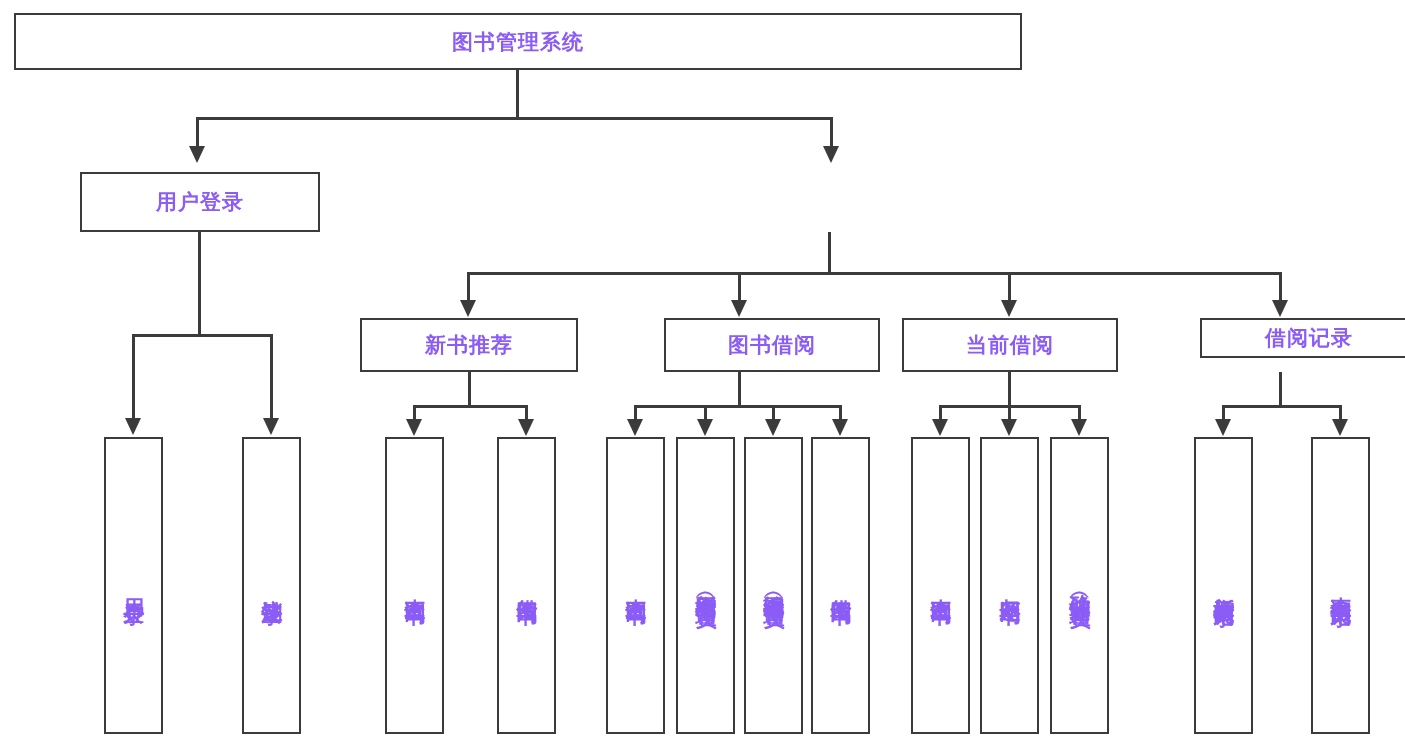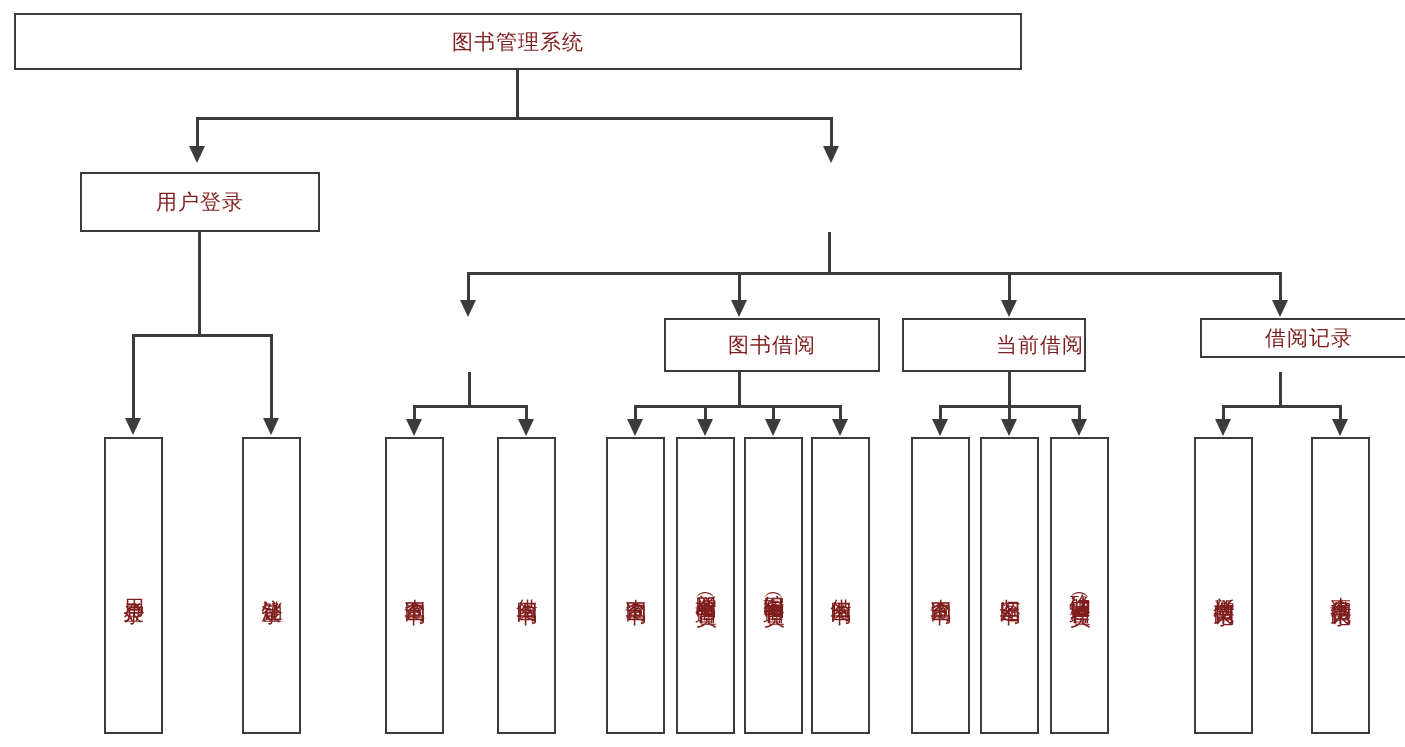--- a/index.html
+++ b/index.html
@@ -18,21 +18,22 @@
     overflow: hidden;
   }
   .node {
     position: absolute;
     box-sizing: border-box;
     border: 2px solid #3b3b3b;
     background: #ffffff;
     display: flex;
     align-items: center;
     justify-content: center;
-    color: #7f1d1d;
+    color: #8b5cf6;
+    font-weight: bold;
   }
   .node-h {
     font-size: 21px;
     letter-spacing: 1px;
     line-height: 1.1;
   }
   .node-v {
     writing-mode: vertical-rl;
     text-orientation: upright;
     font-size: 21px;
@@ -101,24 +102,27 @@
   <div class="conn conn-h" style="left:467px; top:272px; width:812px; height:3px;"></div>
   <div class="conn conn-v" style="left:467px; top:272px; width:3px; height:29px;"></div>
   <div class="arrow" style="left:460px; top:300px;"></div>
   <div class="conn conn-v" style="left:738px; top:272px; width:3px; height:29px;"></div>
   <div class="arrow" style="left:731px; top:300px;"></div>
   <div class="conn conn-v" style="left:1008px; top:272px; width:3px; height:29px;"></div>
   <div class="arrow" style="left:1001px; top:300px;"></div>
   <div class="conn conn-v" style="left:1279px; top:272px; width:3px; height:29px;"></div>
   <div class="arrow" style="left:1272px; top:300px;"></div>
 
+  <div class="node node-h" style="left:360px; top:318px; width:218px; height:54px;">
+    <span>新书推荐</span>
+  </div>
   <div class="node node-h" style="left:632px; top:318px; width:216px; height:54px;margin-left:32px;">
     <span>图书借阅</span>
   </div>
-  <div class="node node-h" style="left:902px; top:318px; width:184px; height:54px;justify-content:flex-end;">
+  <div class="node node-h" style="left:902px; top:318px; width:216px; height:54px;">
     <span>当前借阅</span>
   </div>
   <div class="node node-h" style="left:1172px; top:318px; width:218px; height:40px;margin-left:28px;">
     <span>借阅记录</span>
   </div>
 
   <div class="conn conn-v" style="left:468px; top:372px; width:3px; height:35px;"></div>
   <div class="conn conn-h" style="left:413px; top:405px; width:115px; height:3px;"></div>
   <div class="conn conn-v" style="left:413px; top:405px; width:3px; height:15px;"></div>
   <div class="arrow" style="left:406px; top:419px;"></div>

